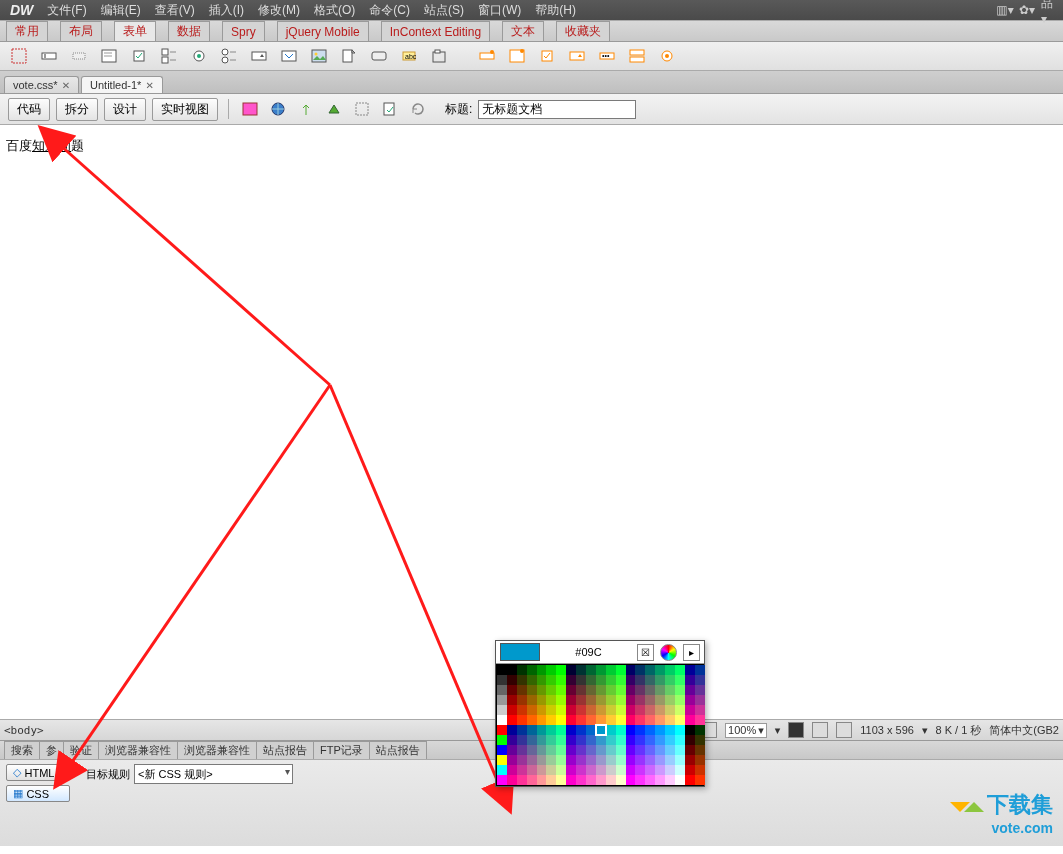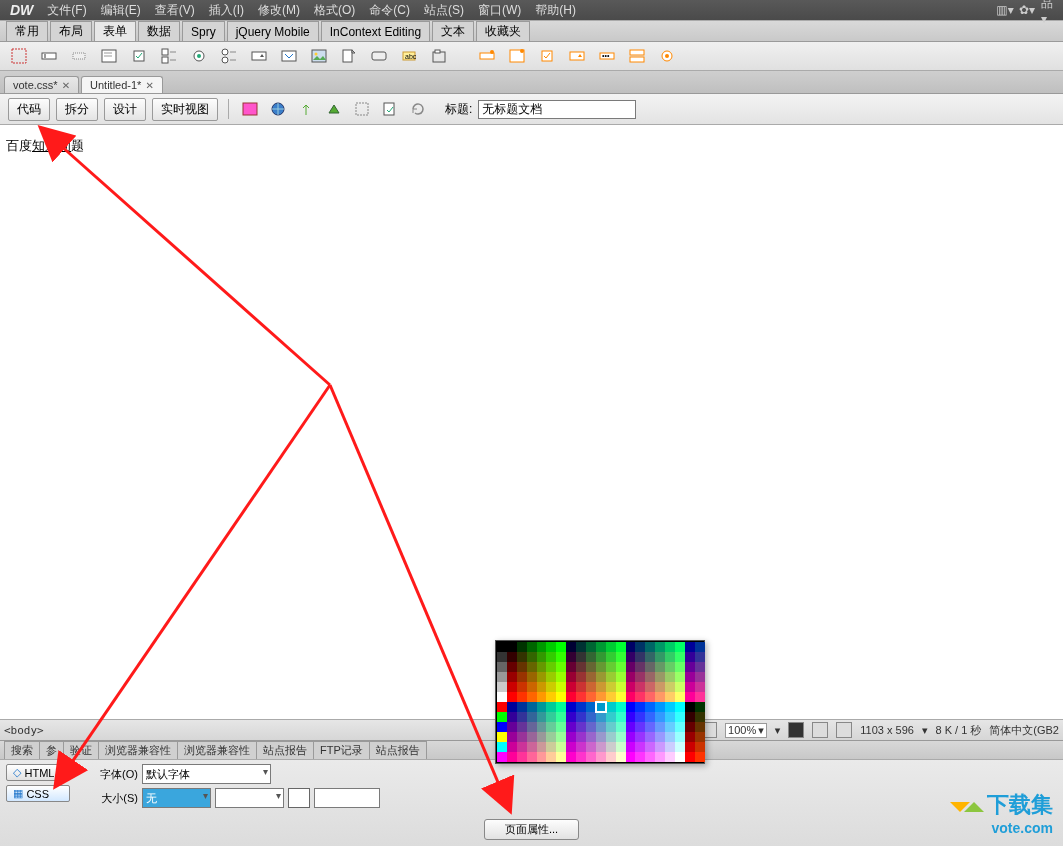--- a/index.html
+++ b/index.html
@@ -1,21 +1,21 @@
 <!DOCTYPE html>
 <html><head>
 <meta charset="utf-8">
 <style>
 html,body{margin:0;padding:0;font-family:"Microsoft YaHei",Arial,sans-serif;font-size:12px;color:#000;background:#fff;width:1063px;height:854px;overflow:hidden}
 .menubar{height:20px;background:linear-gradient(#595959,#4a4a4a);color:#ddd;display:flex;align-items:center;padding:0 4px;gap:2px}
 .dw-logo{font-weight:bold;color:#eee;font-size:14px;padding:0 6px;font-style:italic}
 .menubar .mi{padding:2px 6px;cursor:default}
 .menubar .icn{width:16px;height:16px;display:inline-flex;align-items:center;justify-content:center;margin:0 2px;color:#ccc}
 .toolbar-tabs{height:20px;background:linear-gradient(#d9d9d9,#c9c9c9);border-top:1px solid #aaa;border-bottom:1px solid #9a9a9a;display:flex;align-items:stretch;padding-left:6px}
-.toolbar-tabs .tab{padding:2px 8px;border:1px solid #9a9a9a;border-bottom:none;background:#d4d4d4;margin-right:2px;display:flex;align-items:center;color:#000000;cursor:default}
+.toolbar-tabs .tab{padding:2px 8px;border:1px solid #9a9a9a;border-bottom:none;background:#d4d4d4;margin-right:12px;display:flex;align-items:center;color:#b91c1c;cursor:default}
 .toolbar-tabs .tab.active{background:#e8e8e8}
 .insert-toolbar{height:28px;background:linear-gradient(#f0f0f0,#e0e0e0);border-bottom:1px solid #aaa;display:flex;align-items:center;padding:0 8px;gap:8px}
 .tb-btn{width:20px;height:20px;border:1px solid transparent;display:flex;align-items:center;justify-content:center;cursor:default}
 .file-tabs{height:22px;background:linear-gradient(#cfcfcf,#bfbfbf);border-bottom:1px solid #999;display:flex;align-items:flex-end;padding-left:4px}
 .file-tab{background:linear-gradient(#e8e8e8,#d8d8d8);border:1px solid #999;border-bottom:none;border-radius:3px 3px 0 0;padding:2px 8px;margin-right:2px;display:flex;align-items:center;gap:4px;font-size:11px;color:#333}
 .file-tab.active{background:#f5f5f5}
 .file-tab .x{font-size:10px;color:#666;cursor:default}
 .doc-toolbar{height:30px;background:linear-gradient(#f3f3f3,#e3e3e3);border-bottom:1px solid #aaa;display:flex;align-items:center;padding:0 8px;gap:6px}
 .doc-toolbar .vb{border:1px solid #9a9a9a;padding:2px 8px;background:linear-gradient(#fdfdfd,#e4e4e4);border-radius:2px;cursor:default}
 .doc-toolbar .sep{width:1px;height:20px;background:#aaa;margin:0 4px}
@@ -346,40 +346,35 @@
     <div class="pbtn">
         <span style="color:#27c">◇</span>
         <span>HTML</span>
       </div>
     <div class="pbtn active">
         <span style="color:#27c">▦</span>
         <span>CSS</span>
       </div>
   </div>
   <div class="prop-mid">
+    <div class="prow">
+      <span class="plabel">目标规则</span>
+      <div class="pselect" style="min-width:140px">&lt;新 CSS 规则&gt;</div>
+    </div>
   </div>
-  <div class="prop-mid">
-    <div class="prow">
-      <span class="plabel">字体(O)</span>
-      <div class="pselect">默认字体</div>
-    </div>
-    <div class="prow">
-      <span class="plabel">大小(S)</span>
-      <div class="pselect small" style="background:#3aa6dd;color:#fff">无</div>
-      <div class="pselect small"></div>
-      <span class="color-swatch" style="background:#fff"></span>
-      <input style="width: 60px; height: 16px; border: 1px solid rgb(122, 122, 122);">
-    </div>
+</div>
+
+<div class="color-picker">
+  <div class="cp-head">
+    <div class="cp-preview"></div>
+    <div class="cp-hex">#09C</div>
+    <div class="cp-tool">☒</div>
+    <div class="cp-tool" style="background:conic-gradient(red,yellow,lime,cyan,blue,magenta,red);border-radius:50%"></div>
+    <div class="cp-tool">▸</div>
   </div>
-  <div class="page-prop-row">
-    <div class="pbutton" style="padding:2px 20px">页面属性...</div>
-  </div>
-</div>
-
-<div class="color-picker">
   <div class="cp-grid" id="cp-grid">
       <div class="cp-cell" style="background: rgb(0, 0, 0);"></div>
       <div class="cp-cell" style="background: rgb(0, 0, 0);"></div>
       <div class="cp-cell" style="background: rgb(0, 51, 0);"></div>
       <div class="cp-cell" style="background: rgb(0, 102, 0);"></div>
       <div class="cp-cell" style="background: rgb(0, 153, 0);"></div>
       <div class="cp-cell" style="background: rgb(0, 204, 0);"></div>
       <div class="cp-cell" style="background: rgb(0, 255, 0);"></div>
       <div class="cp-cell" style="background: rgb(0, 0, 51);"></div>
       <div class="cp-cell" style="background: rgb(0, 51, 51);"></div>

